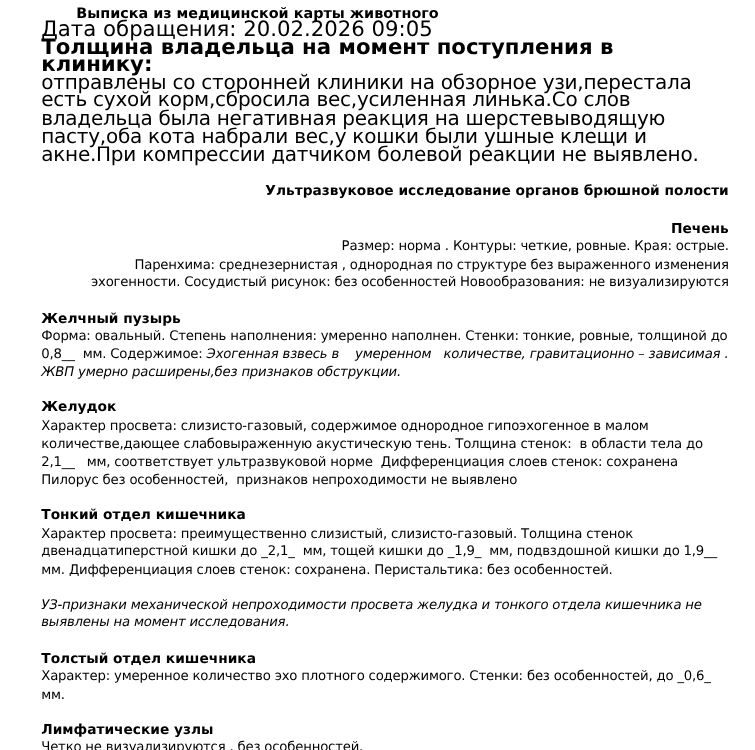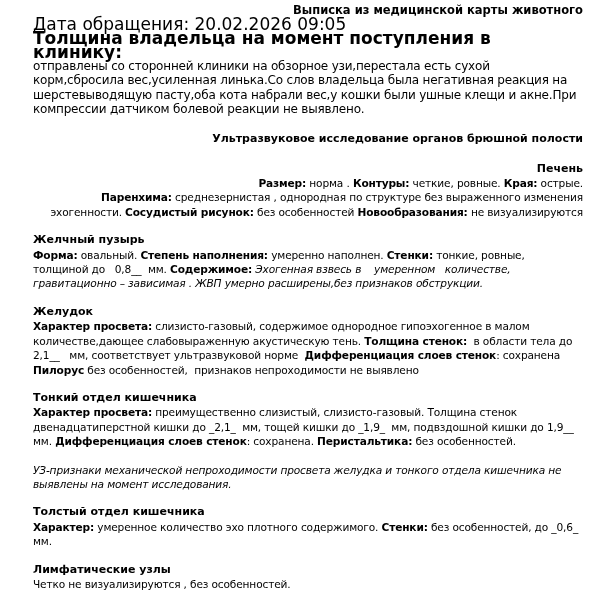--- a/index.html
+++ b/index.html
@@ -3,35 +3,35 @@
 <meta charset="utf-8">
 <style>
   html, body { margin: 0; padding: 0; background: #ffffff; }
   body {
     width: 604px; height: 600px; overflow: hidden;
     font-family: "DejaVu Sans", sans-serif;
     color: #000;
   }
   .page { padding: 0 0 0 33px; width: 550px; }
   .title {
-    font-weight: bold; font-size: 11.5px; text-align: right;
+    font-weight: bold; font-size: 11.5px; text-align: left;
     margin: 3px 0 0 0; line-height: 14px; padding-left: 28px;
   }
   .hdr { font-size: 17px; line-height: 14px; letter-spacing: 0; }
   .hdr.b { font-weight: bold; }
   .body { font-size: 10.6px; line-height: 14.4px; letter-spacing: -0.15px; }
-  .complaint { font-size: 12px; line-height: 14.4px; letter-spacing: -0.2px; }
+  .complaint { font-size: 16px; line-height: 14.4px; letter-spacing: -0.2px; }
   .study-title {
     font-weight: bold; font-size: 11px; text-align: right;
     margin: 15px 0 0 0; line-height: 14px; padding-left: 10px;
   }
   .section { margin-top: 14px; }
   .section.first { margin-top: 16px; text-align: right; }
   .sec-title { font-weight: bold; font-size: 11px; line-height: 14.4px; }
-  b { font-weight: bold; margin-top: 45px; }
+  b { font-weight: normal; margin-top: 45px; }
   i { font-style: italic; text-align: center; }
   .note { margin-top: 14px; }
   p { margin: 0; }
 </style>
 </head>
 <body>
 
 <div class="page">
 
   <div class="title">Выписка из медицинской карты животного</div>

